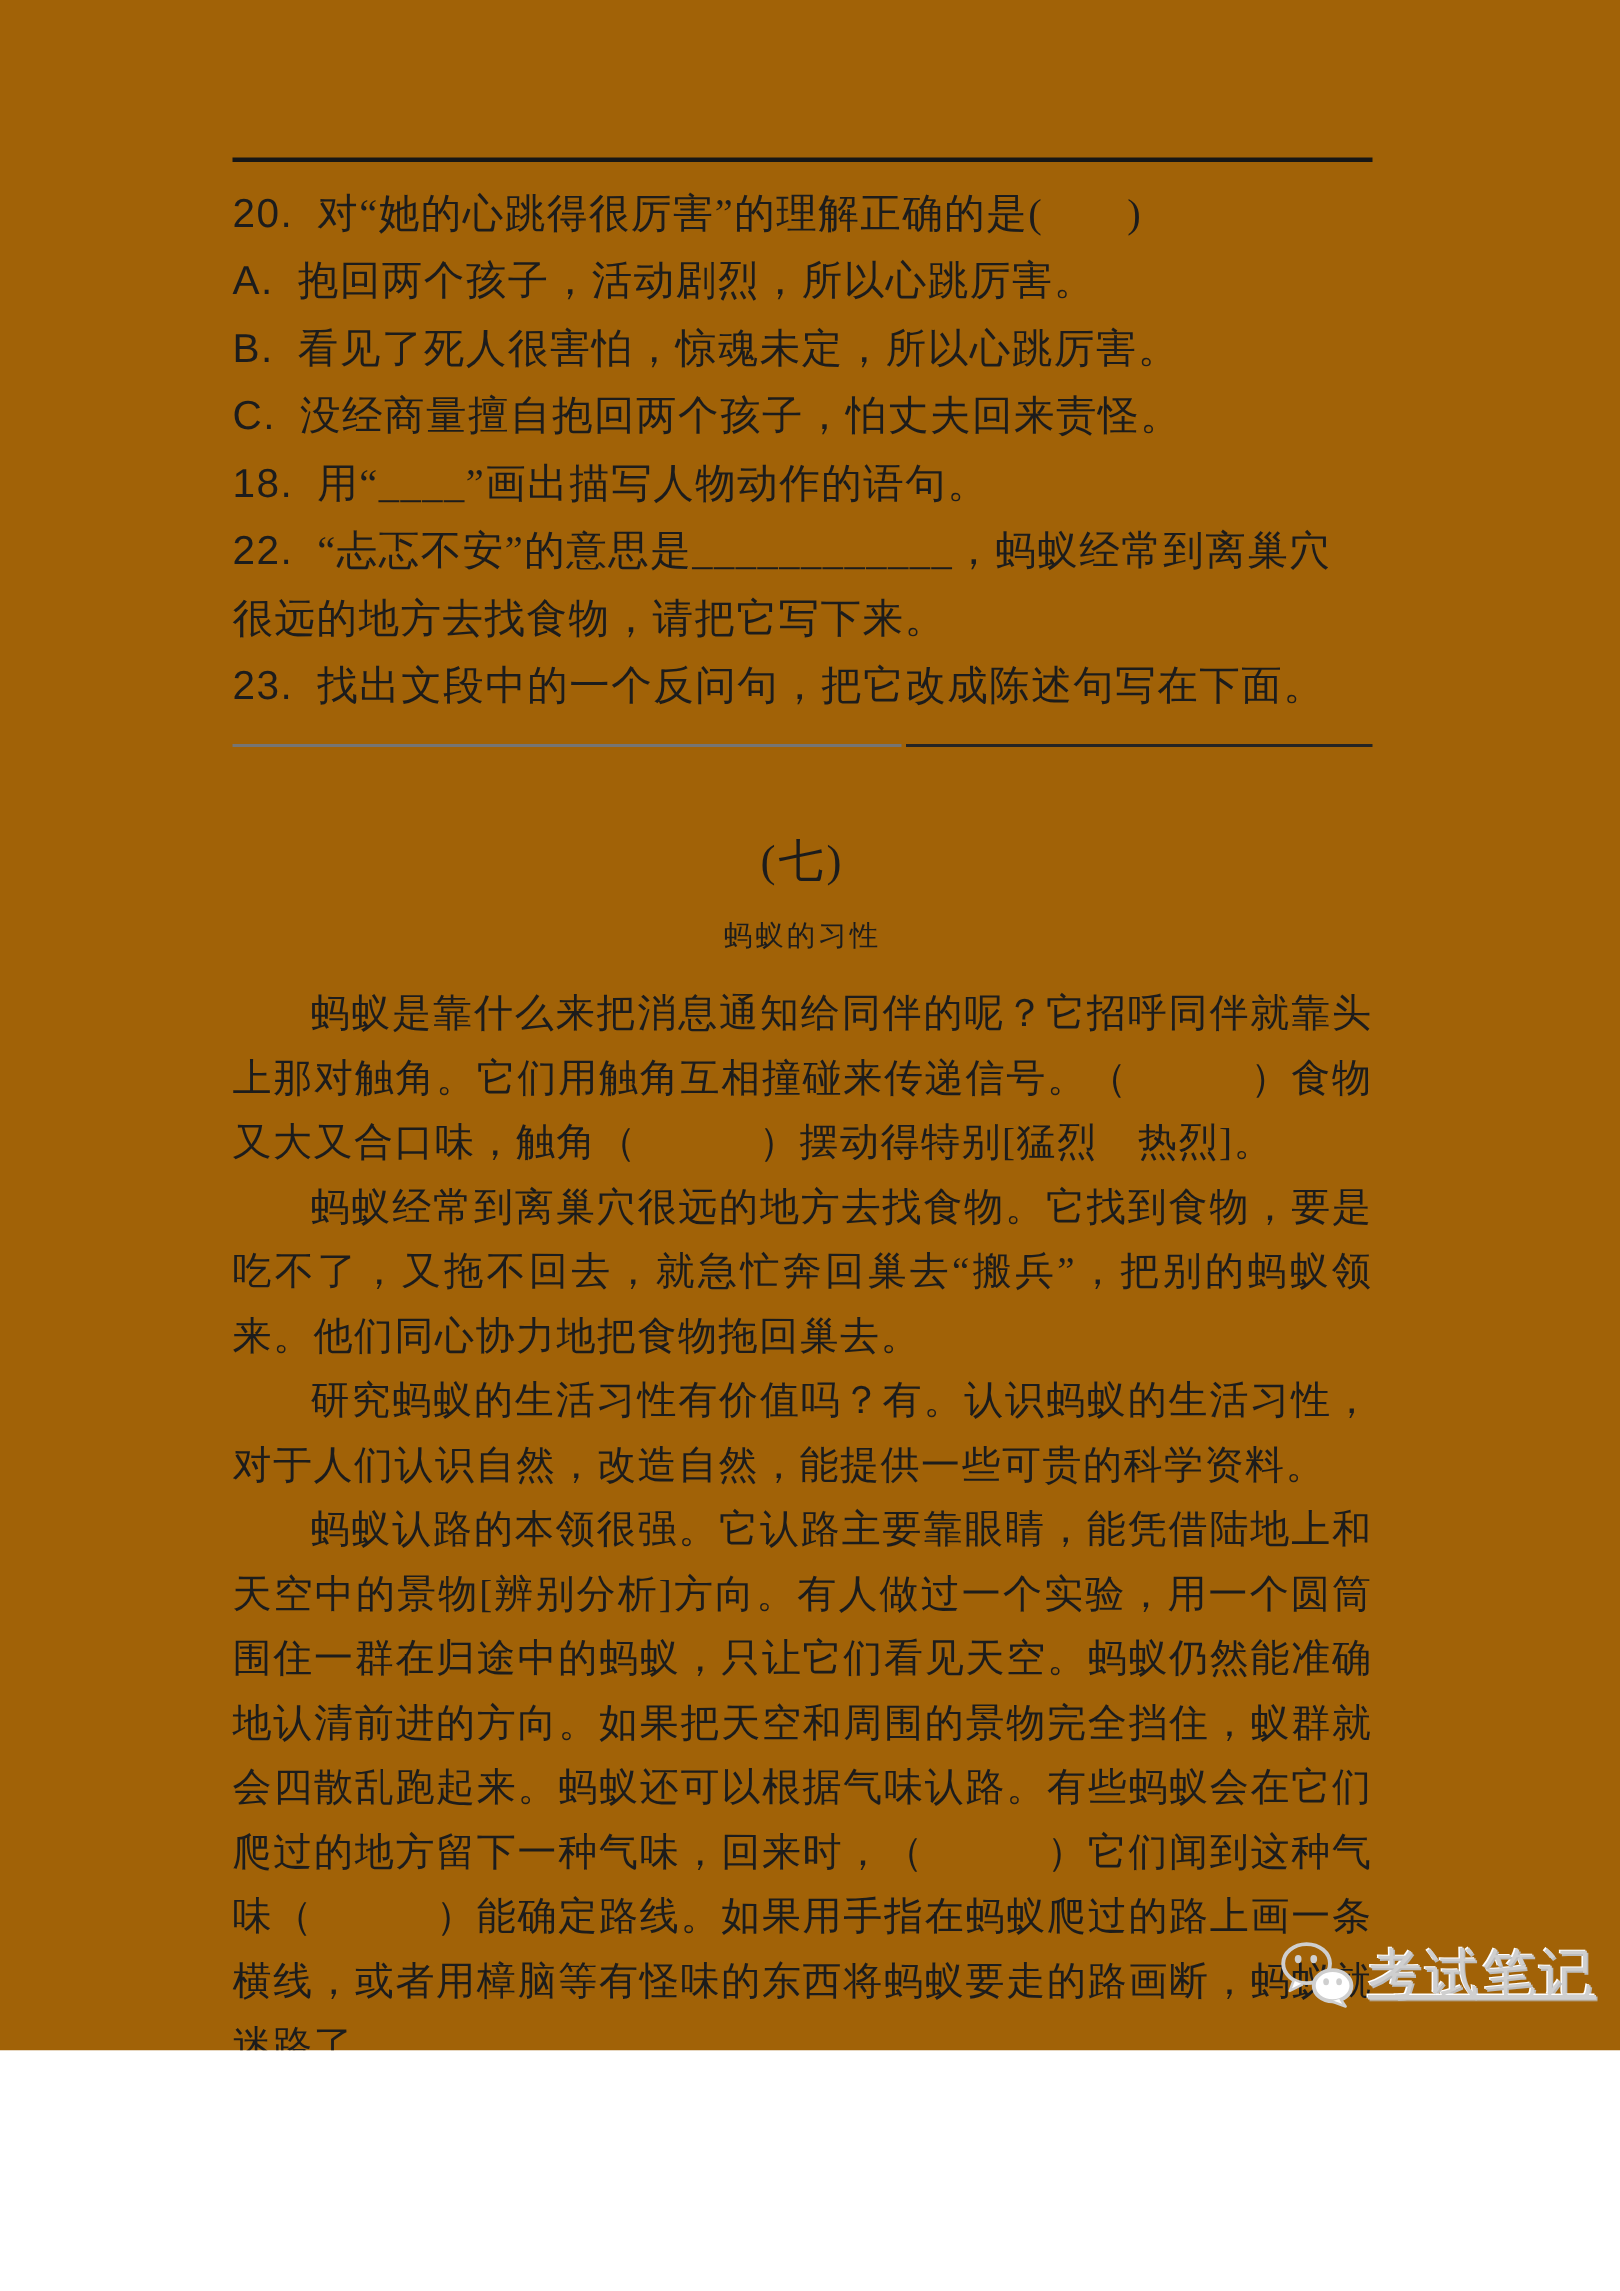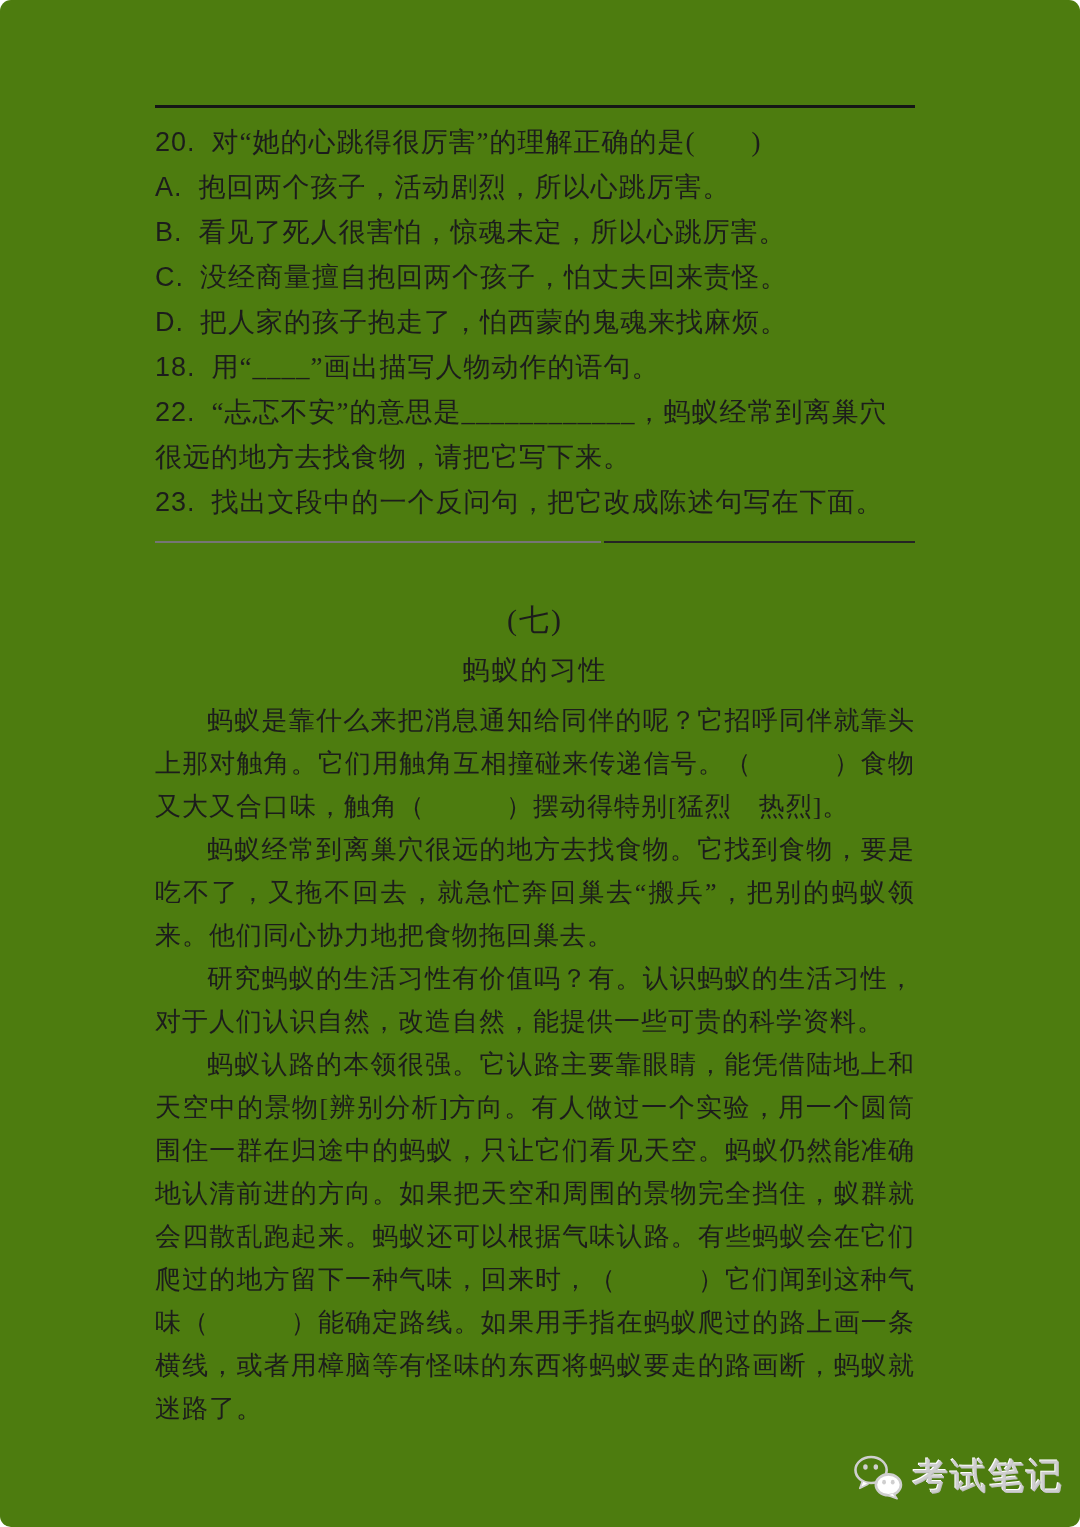--- a/index.html
+++ b/index.html
@@ -3,26 +3,25 @@
 <meta charset="utf-8">
 <style>
   html, body {
     margin: 0;
     padding: 0;
     background: #ffffff;
   }
   .page {
     position: relative;
     width: 1080px;
-    height: 1527px;
-    background: #4d7c0f;
+    height: 1367px;
+    background: #a16207;
     overflow: hidden;
     font-family: "Liberation Serif", "DejaVu Serif", serif;
     color: #1c1c1c;
-    border-radius: 11px;
   }
   .content {
     position: relative;
     margin: 0 160px 0 155px;
     width: 760px;
   }
   .top-rule {
     margin-top: 105px;
     border-top: 3px solid #161616;
     height: 0;
@@ -59,44 +58,44 @@
     margin: 60px 0 0 0;
     text-align: center;
     font-size: 30px;
     font-weight: normal;
     line-height: 34px;
     letter-spacing: 2px;
   }
   .passage-title {
     margin: 18px 0 0 0;
     text-align: center;
-    font-size: 27px;
+    font-size: 19px;
     font-weight: normal;
     line-height: 30px;
     letter-spacing: 2px;
   }
   .passage {
     margin-top: 14px;
   }
   .passage p {
     margin: 0;
     font-size: 26px;
     line-height: 43px;
     text-indent: 2em;
     text-align: justify;
     letter-spacing: 1px;
   }
   .watermark {
     position: absolute;
     right: 16px;
     bottom: 26px;
     display: flex;
-    align-items: center;
     gap: 8px;
     color: #cfcfcf;
+    text-decoration: underline;
   }
   .watermark-text {
     font-size: 36px;
     letter-spacing: 2px;
     color: #cfcfcf;
     text-shadow: 1px 1px 0 #bdbdbd, -1px -1px 0 #ffffff;
   }
   .wechat-icon svg {
     display: block;
   }
@@ -107,21 +106,20 @@
 <div class="page">
   <div class="content">
 
     <div class="top-rule"></div>
 
     <div class="questions">
       <p class="q-line"><span class="qnum">20.</span><span>对“她的心跳得很厉害”的理解正确的是(　　)</span></p>
       <p class="q-line"><span class="qnum">A.</span><span>抱回两个孩子，活动剧烈，所以心跳厉害。</span></p>
       <p class="q-line"><span class="qnum">B.</span><span>看见了死人很害怕，惊魂未定，所以心跳厉害。</span></p>
       <p class="q-line"><span class="qnum">C.</span><span>没经商量擅自抱回两个孩子，怕丈夫回来责怪。</span></p>
-      <p class="q-line"><span class="qnum">D.</span><span>把人家的孩子抱走了，怕西蒙的鬼魂来找麻烦。</span></p>
       <p class="q-line"><span class="qnum">18.</span><span>用“____”画出描写人物动作的语句。</span></p>
       <p class="q-line"><span class="qnum">22.</span><span>“忐忑不安”的意思是____________，蚂蚁经常到离巢穴很远的地方去找食物，请把它写下来。</span></p>
       <p class="q-line"><span class="qnum">23.</span><span>找出文段中的一个反问句，把它改成陈述句写在下面。</span></p>
     </div>
 
     <div class="answer-lines">
       <div class="answer-line-left"></div>
       <div class="answer-line-right"></div>
     </div>
 

